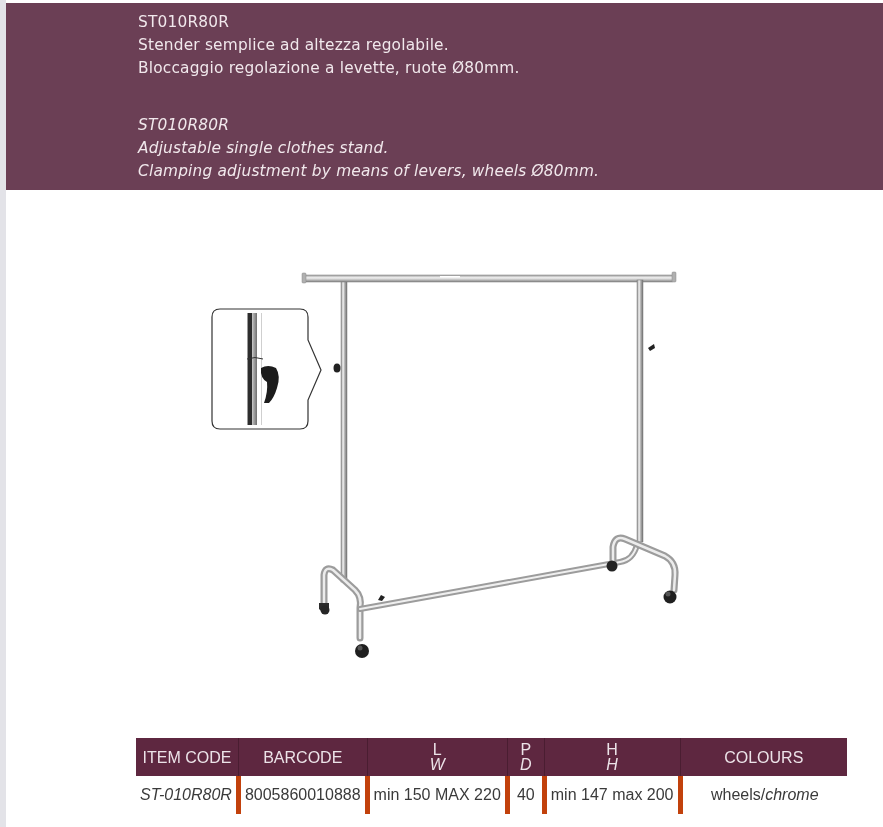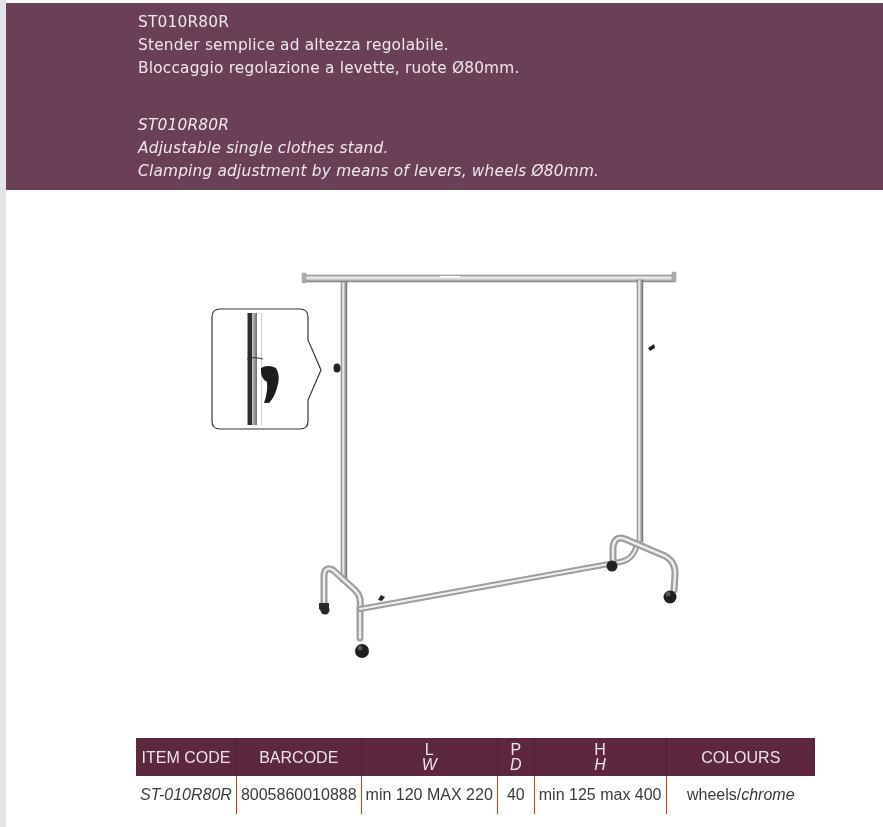--- a/index.html
+++ b/index.html
@@ -55,32 +55,32 @@
       line-height: 15px;
       border-left: 1px solid #4a1d31;
     }
     .spec-table th:first-child { border-left: none; }
     .spec-table th .sub { display: block; font-style: italic; }
     .spec-table td {
       height: 38px;
       text-align: center;
       vertical-align: middle;
       padding: 0 4px;
-      border-left: 1px solid #c2410c;
+      border-left: 5px solid #c2410c;
       white-space: nowrap;
     }
     .spec-table td:first-child { border-left: none; font-style: italic; }
     .spec-table td .en { font-style: italic; }
 
     .c1 { width: 96px; }
     .c2 { width: 112px; }
     .c3 { width: 116px; }
     .c4 { width: 37px; }
     .c5 { width: 125px; }
-    .c6 { width: 149px; }
+    .c6 { width: 167px; }
   </style>
 </head>
 <body>
 
 <div class="left-strip"></div>
 
 <div class="banner">
   <div class="banner-block it">
     <span class="banner-line code">ST010R80R</span>
     <span class="banner-line">Stender semplice ad altezza regolabile.</span>
@@ -179,21 +179,21 @@
       </th>
       <th class="c6">
         <span>COLOURS</span>
       </th>
     </tr>
   </thead>
   <tbody>
     <tr>
       <td>ST-010R80R</td>
       <td>8005860010888</td>
-      <td>min 120 MAX 220</td>
+      <td>min 150 MAX 220</td>
       <td>40</td>
-      <td>min 125 max 400</td>
+      <td>min 147 max 200</td>
       <td>
         <span>wheels/</span><span class="en">chrome</span>
       </td>
     </tr>
   </tbody>
 </table>
 
 </body></html>

